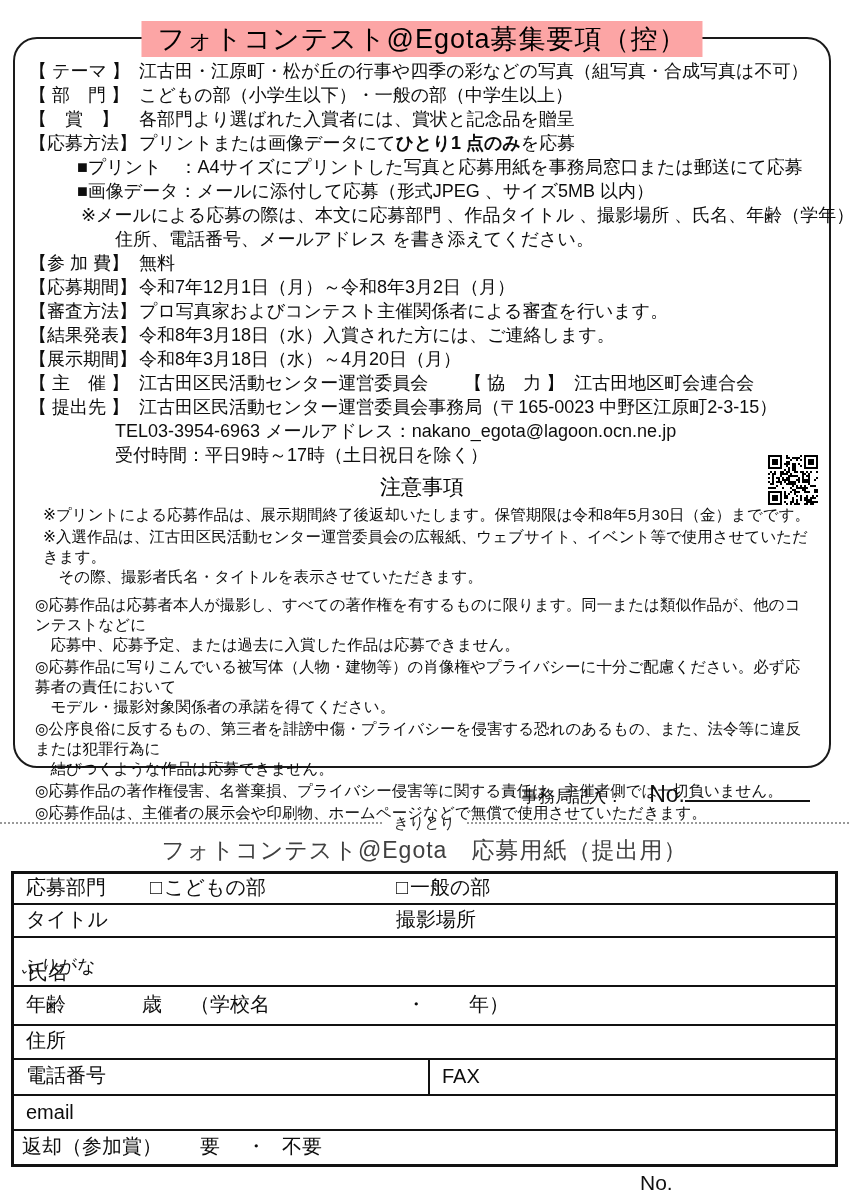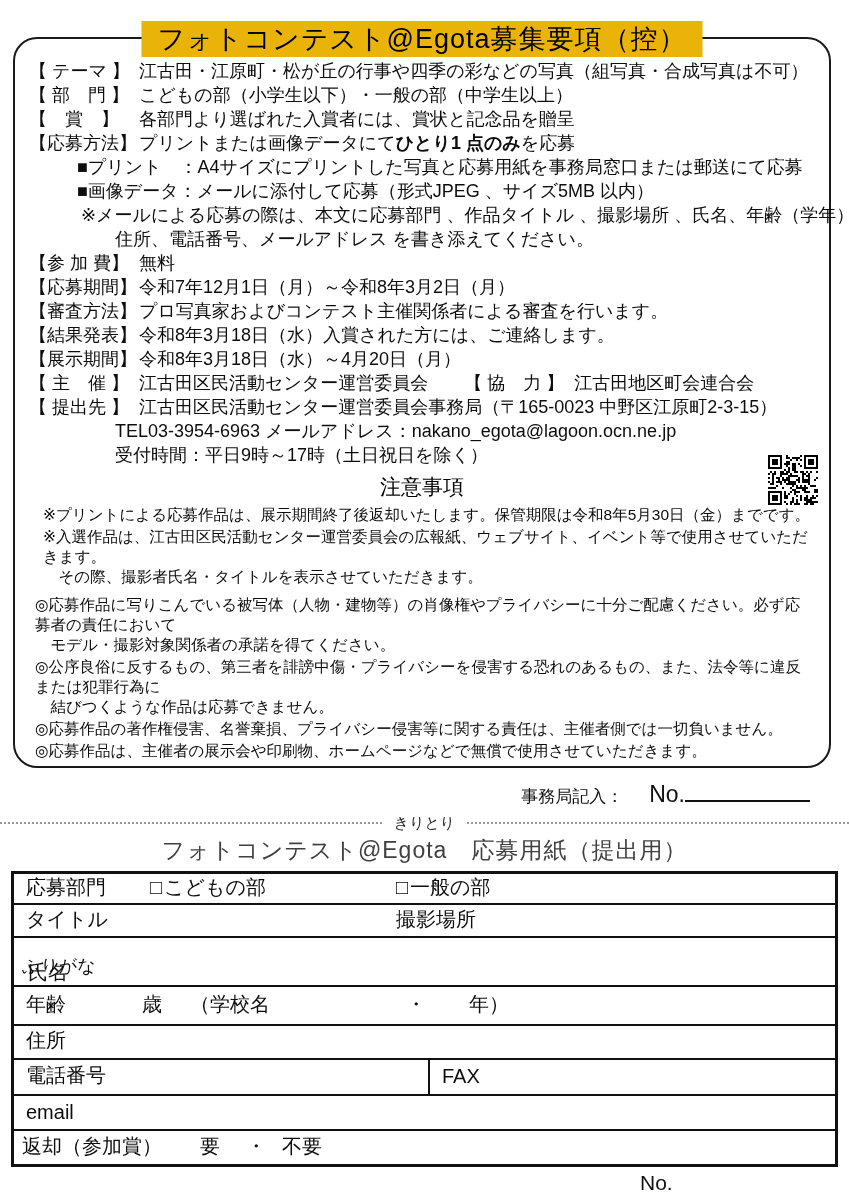--- a/index.html
+++ b/index.html
@@ -4,21 +4,21 @@
 <style>
   html,body{margin:0;padding:0;background:#fff;}
   body{width:849px;height:1200px;font-family:"Liberation Sans","DejaVu Sans",sans-serif;color:#111;}
   .page{position:relative;width:849px;height:1200px;background:#fff;overflow:hidden;}
 
   
   .main-box{position:relative;margin:37px 13px 0 13px;width:818px;height:731px;
             border:2px solid #1a1a1a;border-radius:24px;box-sizing:border-box;
             padding:20px 14px 0 14px;}
   .box-title{position:absolute;top:-18px;left:50%;transform:translateX(-50%);
-             background:#eab308;padding:0 16px;font-size:27px;letter-spacing:1px;
+             background:#fca5a5;padding:0 16px;font-size:27px;letter-spacing:1px;
              white-space:nowrap;color:#000;}
   .line{font-size:18px;line-height:24px;white-space:nowrap;color:#0d0d0d;}
   .lab{display:inline-block;min-width:110px;white-space:pre;}
   .sub1{padding-left:48px;}
   .sub2{padding-left:52px;}
   .sub3{padding-left:86px;}
   .contact{padding-left:86px;}
   .bold{font-weight:bold;}
   .gap2{margin-left:36px;}
 
@@ -317,20 +317,22 @@
           <rect x="21" y="24" width="1" height="1" fill="#000"></rect>
           <rect x="22" y="24" width="1" height="1" fill="#000"></rect>
         </svg>
     </div>
 
     <div class="notice-heading">注意事項</div>
     <div class="notes">
       <div class="note nx">※プリントによる応募作品は、展示期間終了後返却いたします。保管期限は令和8年5月30日（金）までです。</div>
       <div class="note nx ngap">※入選作品は、江古田区民活動センター運営委員会の広報紙、ウェブサイト、イベント等で使用させていただきます。
 　その際、撮影者氏名・タイトルを表示させていただきます。</div>
+      <div class="note">◎応募作品は応募者本人が撮影し、すべての著作権を有するものに限ります。同一または類似作品が、他のコンテストなどに
+　応募中、応募予定、または過去に入賞した作品は応募できません。</div>
       <div class="note">◎応募作品に写りこんでいる被写体（人物・建物等）の肖像権やプライバシーに十分ご配慮ください。必ず応募者の責任において
 　モデル・撮影対象関係者の承諾を得てください。</div>
       <div class="note">◎公序良俗に反するもの、第三者を誹謗中傷・プライバシーを侵害する恐れのあるもの、また、法令等に違反または犯罪行為に
 　結びつくような作品は応募できません。</div>
       <div class="note">◎応募作品の著作権侵害、名誉棄損、プライバシー侵害等に関する責任は、主催者側では一切負いません。</div>
       <div class="note">◎応募作品は、主催者の展示会や印刷物、ホームページなどで無償で使用させていただきます。</div>
     </div>
   </div>
 
   <div class="office-line">

